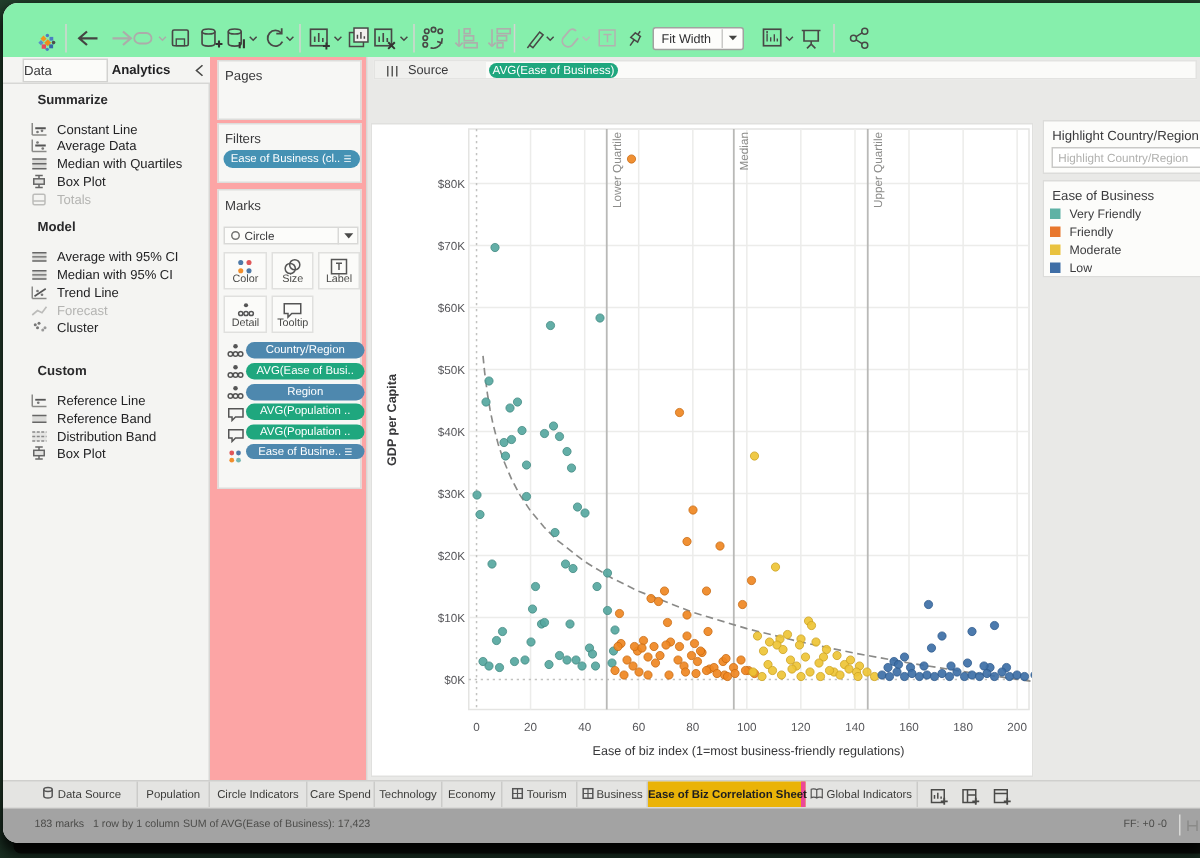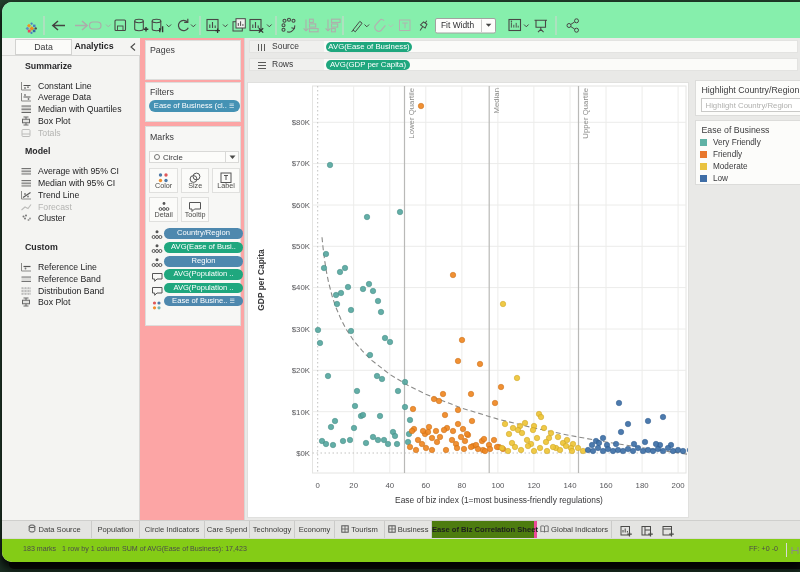--- a/index.html
+++ b/index.html
@@ -19,21 +19,21 @@
 .card { position:absolute; background:#f7f7f5; border:1px solid #dddddb; }
 .rcard { position:absolute; left:449.5px; width:107px; background:#fcfcfa; border:1px solid #dcdcda; }
 .ptitle { font-size:8.8px; color:#3a3a3c; white-space:nowrap; }
 .mpill { position:absolute; left:18px; width:79px; height:10.5px; border-radius:5.5px; color:#fff; font-size:7.6px; line-height:10.5px; text-align:center; overflow:hidden; white-space:nowrap; }
 .bluep { background:#4e88ae; }
 .greenp { background:#1fa77e; }
 .mbtn { position:absolute; width:28.5px; height:25px; background:#fbfbf9; border:1px solid #e0e0de; text-align:center; }
 .mbtn .cap { position:absolute; bottom:1.5px; width:100%; font-size:7.2px; color:#4a4a48; }
 #tabbar { position:absolute; left:0; top:518px; width:798px; height:18px; background:#e4e4e2; border-top:1px solid #cfcfcd; }
 .tab { position:absolute; top:0; height:17px; border-right:1px solid #cbcbc9; color:#3b3b39; font-size:7.6px; line-height:17px; text-align:center; white-space:nowrap; }
-#statusbar { position:absolute; left:0; top:536px; width:798px; height:24px; background:#84cc16; border-top:1px solid #d9d9d7; font-size:7.1px; color:#4c4c4a; }
+#statusbar { position:absolute; left:0; top:536px; width:798px; height:24px; background:#a3a3a3; border-top:1px solid #d9d9d7; font-size:7.1px; color:#4c4c4a; }
 .shead { position:absolute; left:23px; font-size:8.8px; font-weight:bold; color:#2a2a2c; }
 .srow { position:absolute; left:18px; height:12px; display:flex; align-items:flex-end; font-size:8.7px; color:#222224; white-space:nowrap; }
 .srow svg { margin-right:6px; flex:none; }
 .srow.dis { color:#b4b4b2; }
 .pillicon { position:absolute; left:5px; width:13px; height:11px; }
 .litem { position:absolute; left:4.5px; font-size:8.2px; color:#3a3a3c; white-space:nowrap; }
 .sw { display:inline-block; width:7px; height:7px; margin-right:6px; vertical-align:-1px; }
 </style>
 </head>
 <body>
@@ -153,21 +153,21 @@
 <g stroke="#484846" stroke-width="1" fill="none">
 <circle cx="567" cy="23.5" r="2"></circle>
           <circle cx="574.5" cy="18.8" r="2"></circle>
           <circle cx="574.5" cy="28.2" r="2"></circle>
 <path d="M568.8 22.4 l3.9 -2.5 M568.8 24.6 l3.9 2.5"></path>
 </g>
 </svg>
 </div>
 <div id="sidebar">
 <div class="abs" style="left:0;top:0;width:138px;height:18px;border-bottom:1px solid #d7d7d5;background:#f4f4f2">
-<div class="abs" style="left:13px;top:1px;width:57px;height:16px;background:#fbfbf9;border:1px solid #d2d2d0;font-size:8.8px;color:#3a3a3c;text-align:center;line-height:15px">Data</div>
+<div class="abs" style="left:13px;top:1px;width:57px;height:16px;background:#fbfbf9;border:1px solid #d2d2d0;font-size:8.8px;color:#3a3a3c;text-align:left;line-height:15px">Data</div>
 <div class="abs" style="left:62px;top:1px;width:60px;height:16px;font-size:8.8px;color:#1f1f21;font-weight:bold;text-align:center;line-height:15px">Analytics</div>
 <svg class="abs" style="left:126px;top:4px" width="10" height="10">
           <path d="M7 1.5 L3 5 L7 8.5" stroke="#4a4a48" stroke-width="1.1" fill="none"></path>
         </svg>
 </div>
 <div class="abs shead" style="top:23px">Summarize</div>
 <div class="srow" style="top:41px">
         <svg width="12" height="10">
           <path d="M1.5 9 V1 M1.5 9 H11" stroke="#8a8a88" stroke-width="1"></path>
           <path d="M3.5 4.5 h7" stroke="#555" stroke-width="1.2"></path>
@@ -354,27 +354,20 @@
 <div class="mpill bluep" style="top:168.9px">Ease of Busine.. <span style="font-size:6px">☰</span></div>
 </div>
 </div>
 <div id="canvasarea">
 <div class="shelfrow" style="top:2px">
         <div class="shelflabel" style="padding-left:22px">Source</div>
         <svg class="abs" style="left:7px;top:2px" width="12" height="9">
           <path d="M1.5 1 v7 M4.5 1 v7 M7.5 1 v7" stroke="#5a5a58" stroke-width="1"></path>
         </svg>
         <div class="gpill" style="left:76px;top:1px;width:86px">AVG(Ease of Business)</div>
-      </div>
-<div class="shelfrow" style="top:20px">
-        <div class="shelflabel" style="padding-left:22px">Rows</div>
-        <svg class="abs" style="left:7px;top:2px" width="12" height="9">
-          <path d="M1 1.5 h8 M1 4.5 h8 M1 7.5 h8" stroke="#5a5a58" stroke-width="1"></path>
-        </svg>
-        <div class="gpill" style="left:76px;top:1px;width:84px">AVG(GDP per Capita)</div>
       </div>
 <div class="abs" style="left:2px;top:44px;width:442px;height:436px;background:#fff;border:1px solid #e0e0de">
 <svg width="440" height="430" viewBox="248 83 440 430" style="position:absolute;left:0;top:0">
 <rect x="312.5" y="86" width="373.5" height="387" fill="none" stroke="#e4e4e2" stroke-width="1"></rect>
 <line x1="312.5" y1="411.7" x2="686" y2="411.7" stroke="#ececea" stroke-width="1"></line>
 <line x1="312.5" y1="370.3" x2="686" y2="370.3" stroke="#ececea" stroke-width="1"></line>
 <line x1="312.5" y1="329.0" x2="686" y2="329.0" stroke="#ececea" stroke-width="1"></line>
 <line x1="312.5" y1="287.6" x2="686" y2="287.6" stroke="#ececea" stroke-width="1"></line>
 <line x1="312.5" y1="246.3" x2="686" y2="246.3" stroke="#ececea" stroke-width="1"></line>
 <line x1="312.5" y1="205.0" x2="686" y2="205.0" stroke="#ececea" stroke-width="1"></line>
@@ -637,21 +630,21 @@
 <div class="tab" style="left:248px;width:45px">Technology</div>
 <div class="tab" style="left:293px;width:40px">Economy</div>
 <div class="tab" style="left:333px;width:50px"><svg width="8" height="8" style="vertical-align:-1px">
           <rect x="0.8" y="0.8" width="6.4" height="6.4" stroke="#555" fill="none"></rect>
           <path d="M0.8 4 h6.4 M4 0.8 v6.4" stroke="#555" stroke-width="0.8"></path>
         </svg> Tourism</div>
 <div class="tab" style="left:383px;width:47px"><svg width="8" height="8" style="vertical-align:-1px">
           <rect x="0.8" y="0.8" width="6.4" height="6.4" stroke="#555" fill="none"></rect>
           <path d="M0.8 4 h6.4 M4 0.8 v6.4" stroke="#555" stroke-width="0.8"></path>
         </svg> Business</div>
-<div class="tab" style="left:430px;width:105px;background:#4d7c0f;border-right:3px solid #ec4899;color:#1d1d1f;font-weight:bold">Ease of Biz Correlation Sheet</div>
+<div class="tab" style="left:430px;width:105px;background:#eab308;border-right:3px solid #ec4899;color:#1d1d1f;font-weight:bold">Ease of Biz Correlation Sheet</div>
 <div class="tab" style="left:535px;width:75px"><svg width="9" height="8" style="vertical-align:-1px">
           <path d="M4.5 1.5 C3.5 0.7 1.5 0.7 0.8 1.2 V6.8 C1.5 6.3 3.5 6.3 4.5 7 C5.5 6.3 7.5 6.3 8.2 6.8 V1.2 C7.5 0.7 5.5 0.7 4.5 1.5 v5.5" stroke="#555" fill="none" stroke-width="0.8"></path>
         </svg> Global Indicators</div>
 <svg class="abs" style="left:618px;top:3.5px" width="62" height="12">
 <g stroke="#4a4a48" fill="none" stroke-width="1">
 <rect x="1" y="1.5" width="8.5" height="8.5"></rect>
           <path d="M3 7.5 v-2.5 M5.2 7.5 v-4 M7.4 7.5 v-1.5"></path>
           <path d="M7.2 9.2 h4.6 M9.5 6.9 v4.6" stroke-width="1.2"></path>
 <rect x="22" y="1.5" width="8.5" height="8.5"></rect>
           <path d="M25 1.5 v8.5 M25 5 h5.5"></path>

